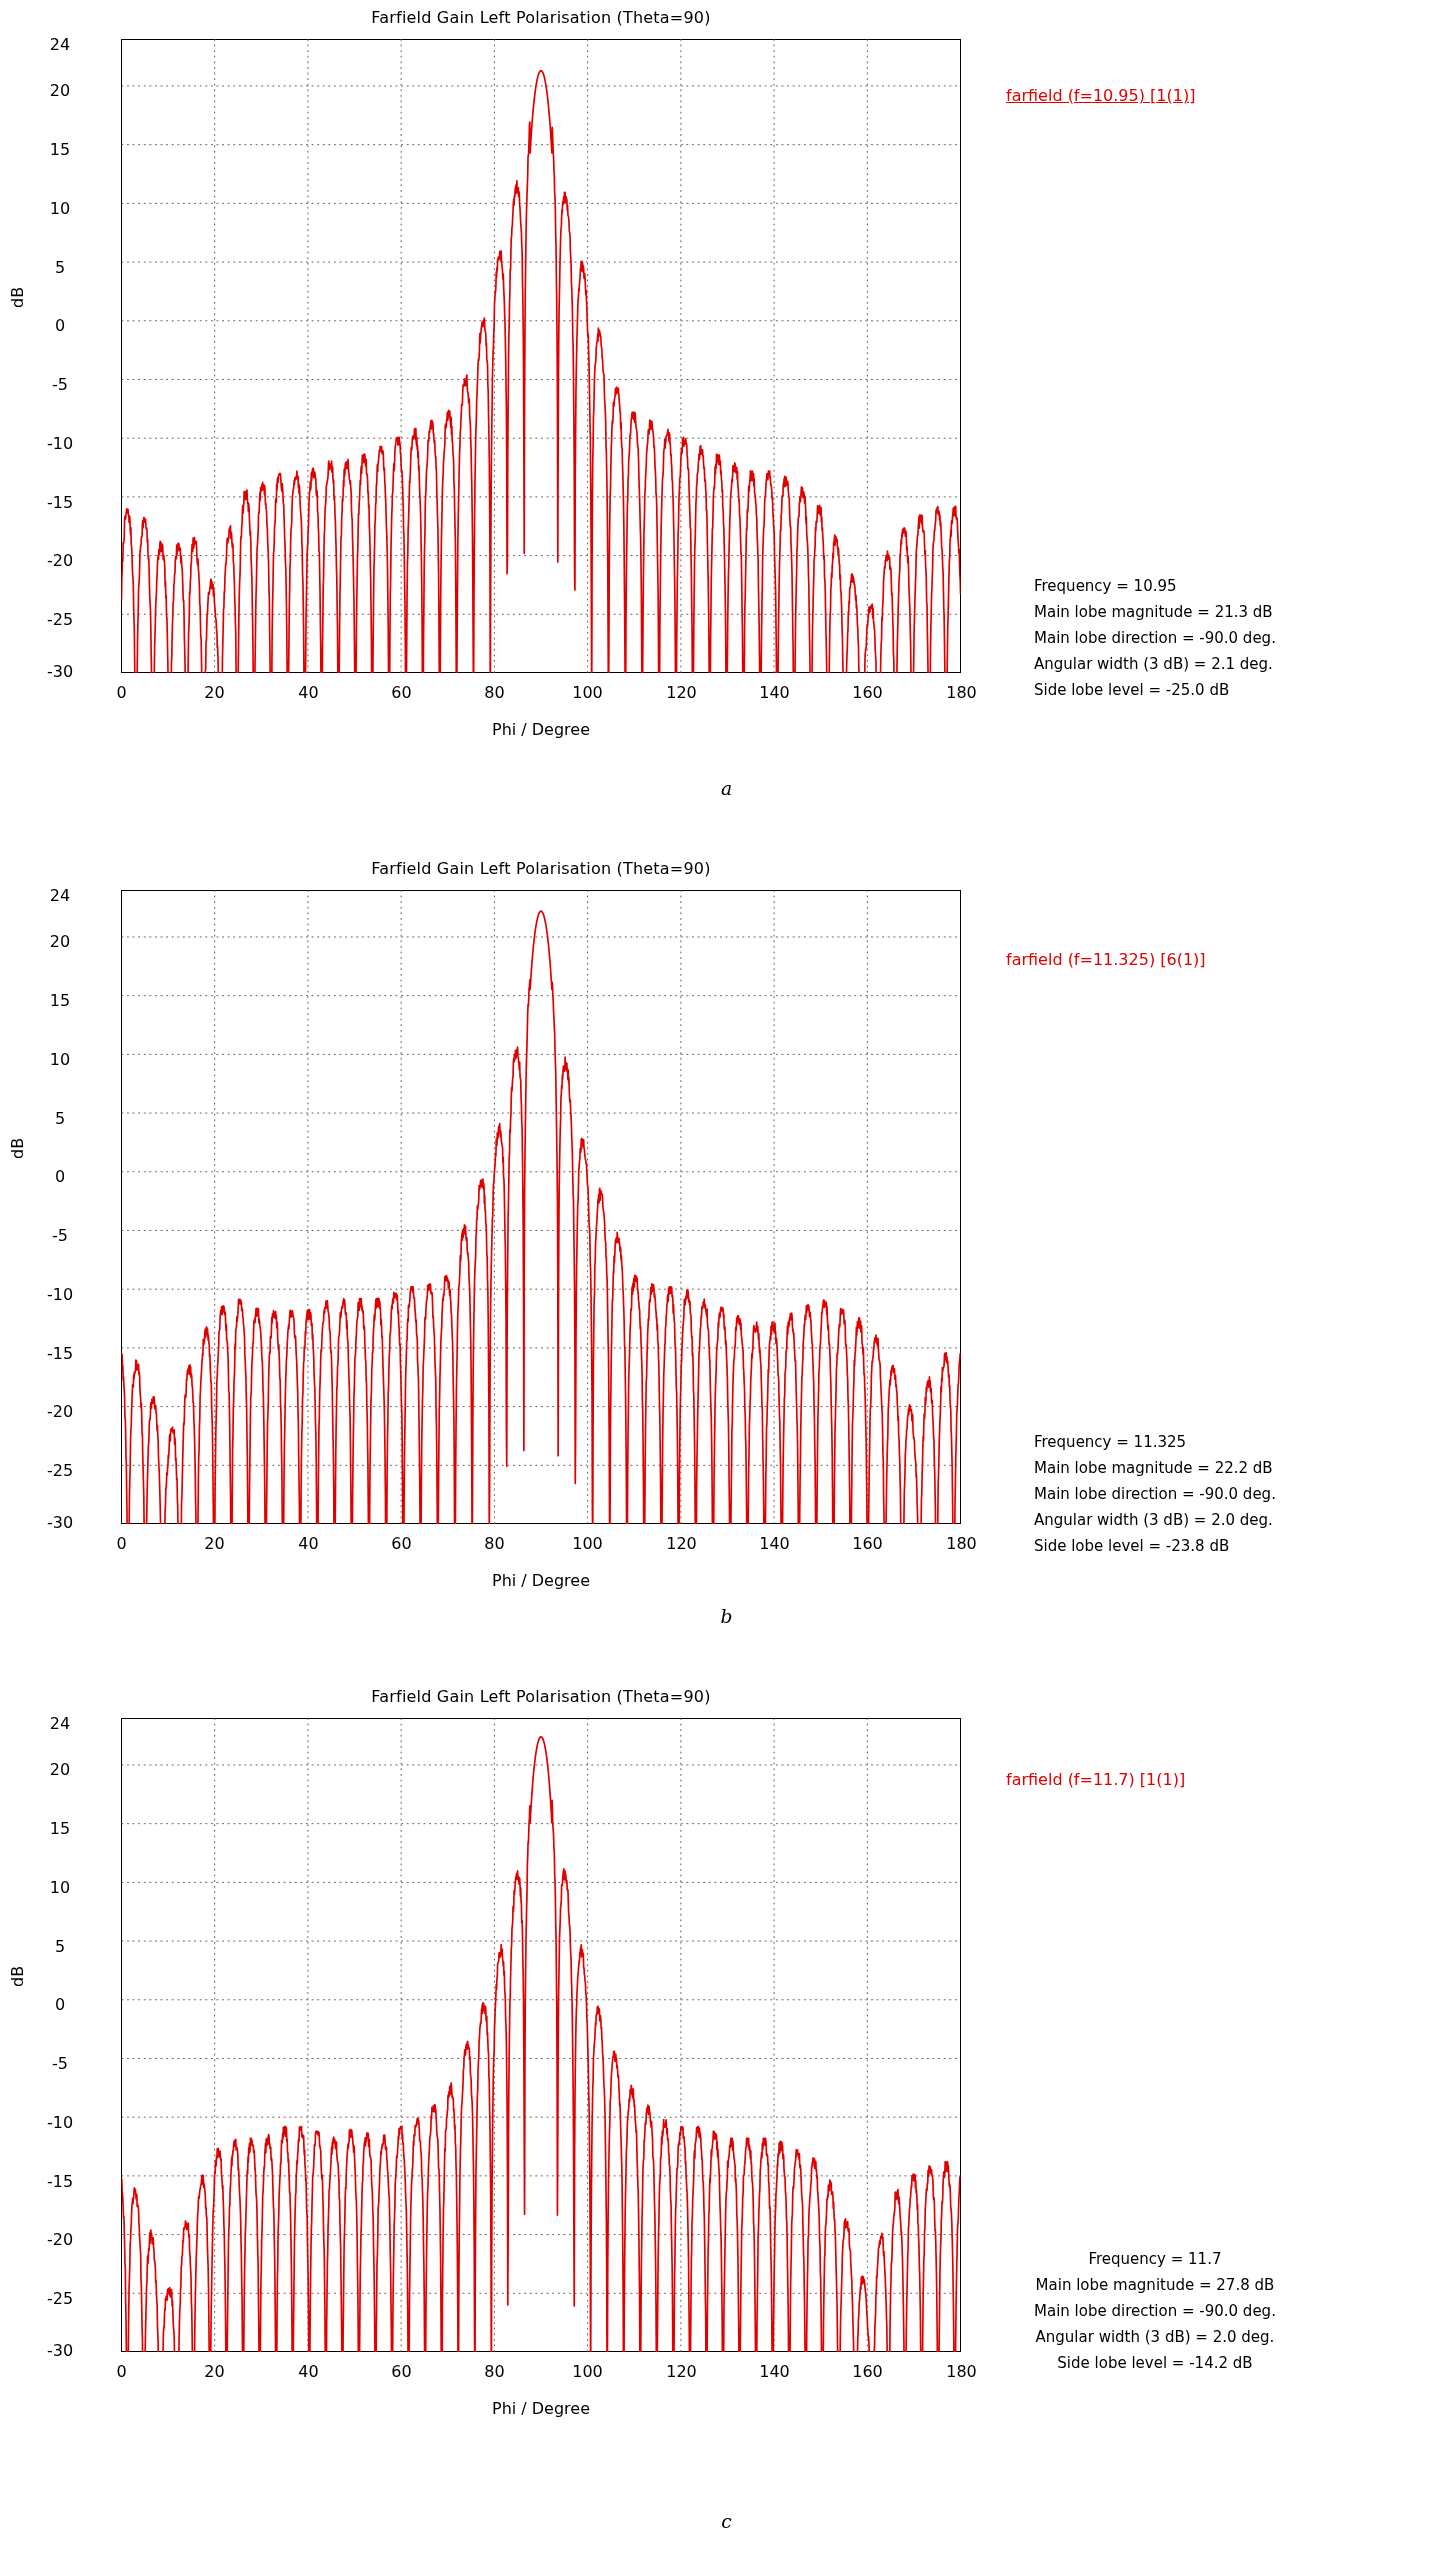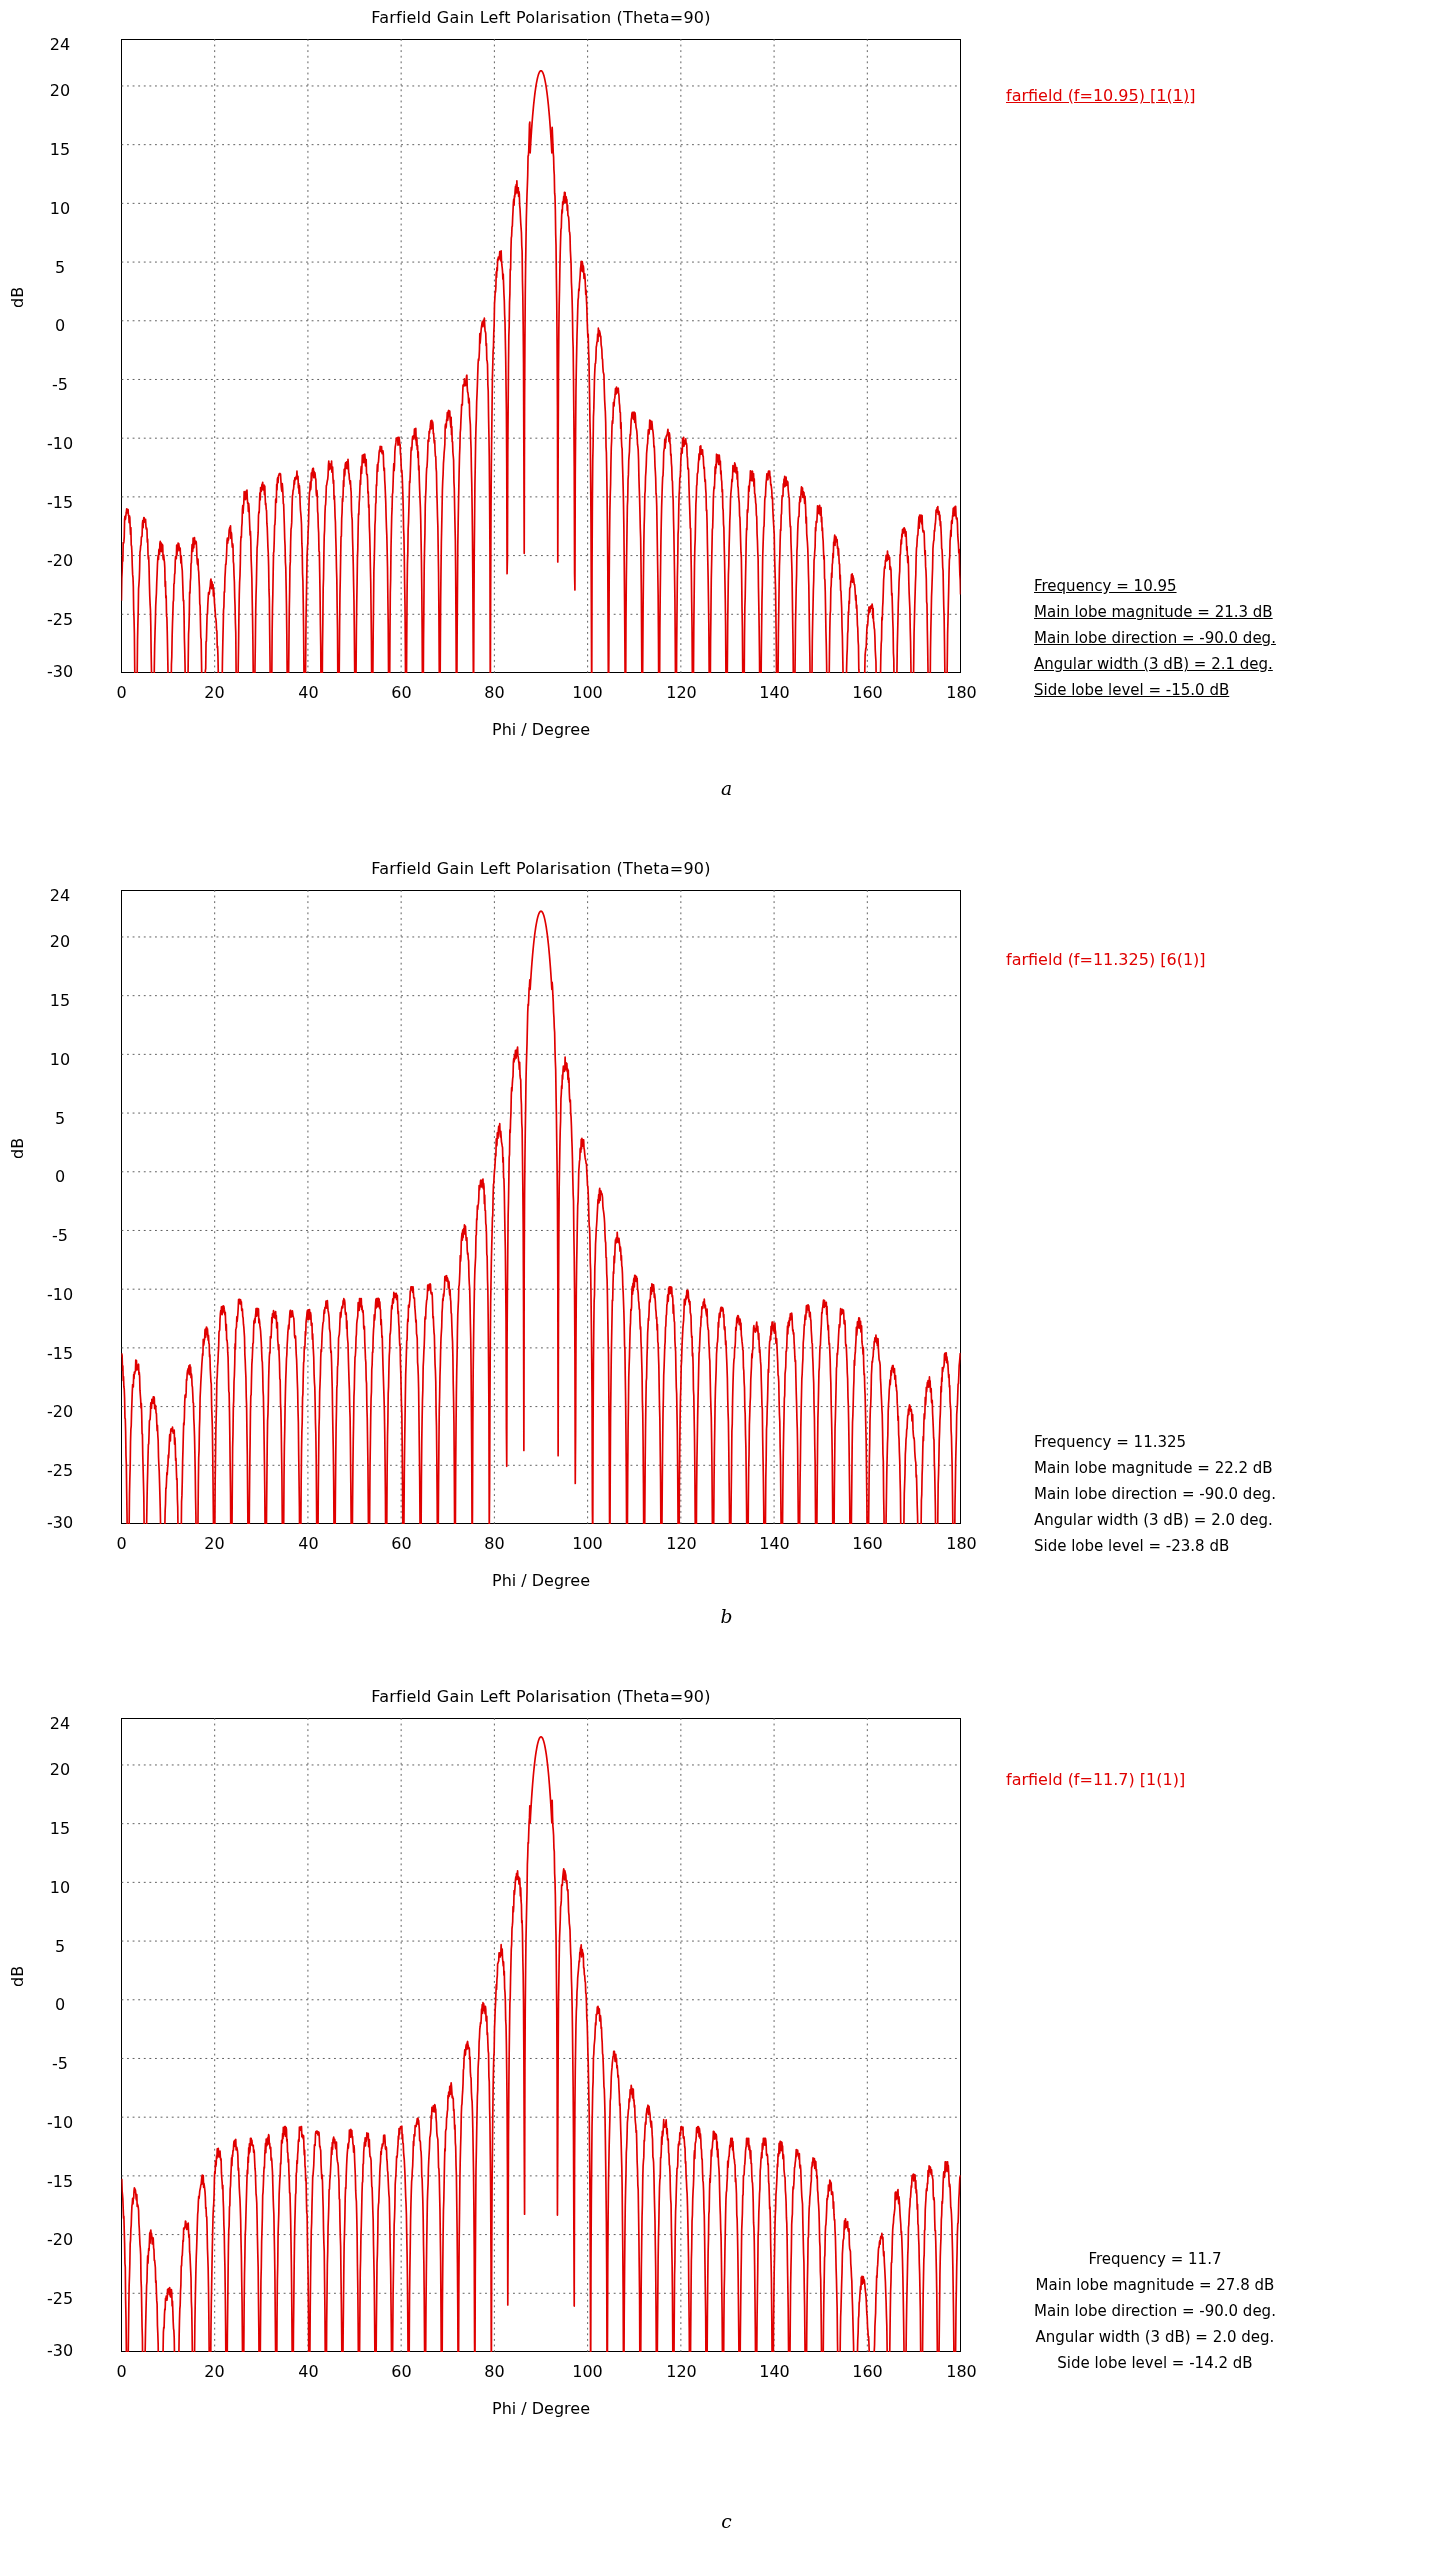--- a/index.html
+++ b/index.html
@@ -98,21 +98,21 @@
   .legend-a { left: 1006px; top: 86px; text-decoration: underline; }
   .legend-b { left: 1006px; top: 950px; }
   .legend-c { left: 1006px; top: 1770px; }
 
   .info {
     position: absolute;
     font-size: 15px;
     line-height: 26px;
     white-space: nowrap;
   }
-  .info-a { left: 1034px; top: 573px; text-decoration: underline; }
+  .info-a { left: 1034px; top: 573px; }
   .info-b { left: 1034px; top: 1429px; }
   .info-c { left: 1034px; top: 2246px; text-align: center; }
 
   .caption {
     position: absolute;
     width: 1453px;
     text-align: center;
     font-family: "DejaVu Serif", serif;
     font-style: italic;
     font-size: 18.7px;
@@ -189,21 +189,21 @@
     </div>
     <div class="xlabel">Phi / Degree</div>
   </div>
 
   <div class="legend legend-a">farfield (f=10.95) [1(1)]</div>
   <div class="info info-a">
     <div>Frequency =  10.95</div>
     <div>Main lobe magnitude =  21.3 dB</div>
     <div>Main lobe direction =  -90.0 deg.</div>
     <div>Angular width (3 dB) =    2.1 deg.</div>
-    <div>Side lobe level =  -15.0 dB</div>
+    <div>Side lobe level =  -25.0 dB</div>
   </div>
   <div class="caption cap-a">a</div>
 
   <div class="panel panel-b">
     <div class="chart-title">Farfield Gain Left Polarisation (Theta=90)</div>
     <div class="ylabel">dB</div>
     <div class="plot-wrap">
       <div class="plot-frame"></div>
 
       <div class="ytick" style="top:4.7px">24</div>

